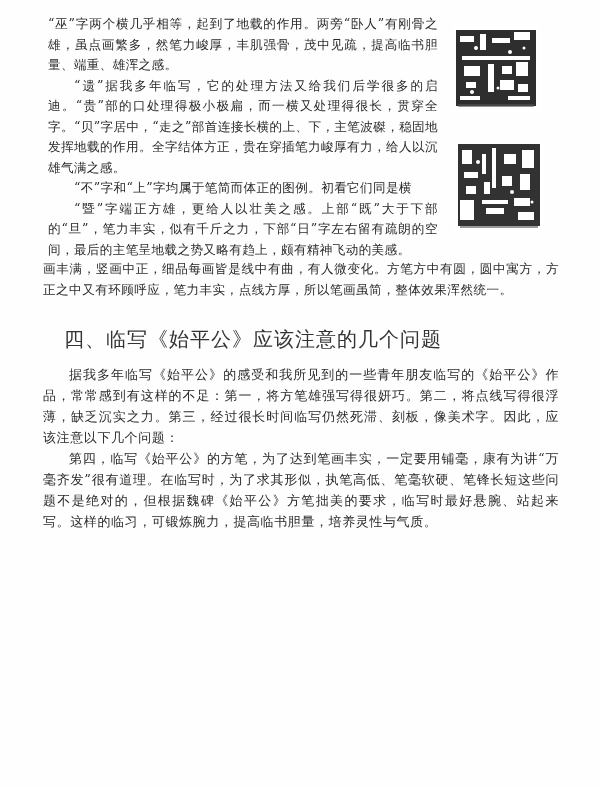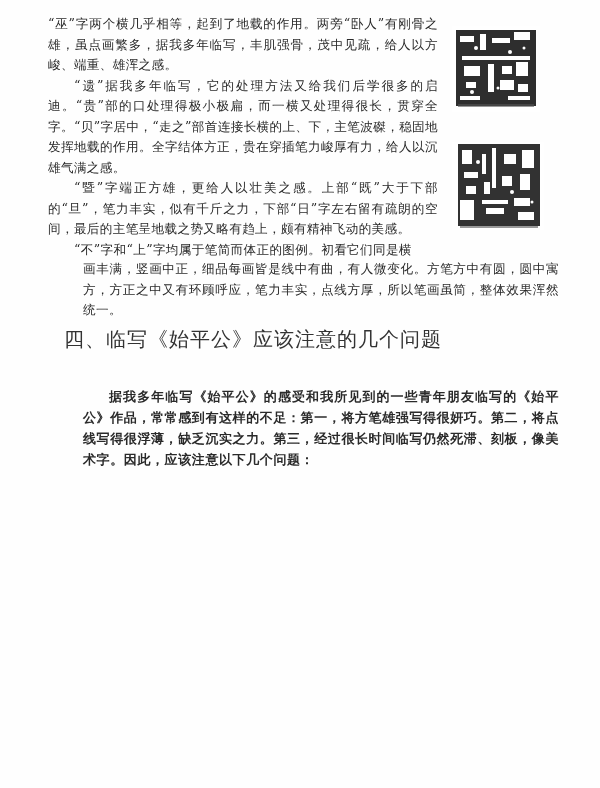--- a/index.html
+++ b/index.html
@@ -7,38 +7,38 @@
     width: 600px; height: 788px; background: #fefefe; position: relative; overflow: hidden;
     font-family: "DejaVu Serif", "Liberation Serif", serif; color: #2a2a2a;
   }
   .top-block { position: absolute; left: 48px; top: 14px; width: 390px; }
   .p {
     font-size: 12.6px; line-height: 20.5px; margin: 0; text-align: justify;
     letter-spacing: 0.35px;
   }
   .indent { text-indent: 26px; }
   .full { position: absolute; left: 43px; width: 516px; }
-  .full .p { font-size: 13px; line-height: 21px; letter-spacing: 0.6px; margin-left: 40px; }
+  .full .p { font-size: 13px; line-height: 21px; letter-spacing: 0.6px; }
   .heading {
     position: absolute; left: 0; width: 506px; top: 326px; text-align: center;
     font-size: 20px; letter-spacing: 1px; color: #333; margin: 0; font-weight: normal;
   }
   .rubbing {
     position: absolute; background: #fff; overflow: hidden;
   }
   .rubbing svg { display: block; }
 </style>
 </head>
 <body>
 
 <div class="top-block">
-  <p class="p">“巫”字两个横几乎相等，起到了地载的作用。两旁“卧人”有刚骨之雄，虽点画繁多，据我多年临写，丰肌强骨，茂中见疏，给人以方峻、端重、雄浑之感。</p>
+  <p class="p">“巫”字两个横几乎相等，起到了地载的作用。两旁“卧人”有刚骨之雄，虽点画繁多，然笔力峻厚，丰肌强骨，茂中见疏，提高临书胆量、端重、雄浑之感。</p>
   <p class="p indent">“遗”据我多年临写，它的处理方法又给我们后学很多的启迪。“贵”部的口处理得极小极扁，而一横又处理得很长，贯穿全字。“贝”字居中，“走之”部首连接长横的上、下，主笔波磔，稳固地发挥地载的作用。全字结体方正，贵在穿插笔力峻厚有力，给人以沉雄气满之感。</p>
+  <p class="p indent">“不”字和“上”字均属于笔简而体正的图例。初看它们同是横</p>
   <p class="p indent">“暨”字端正方雄，更给人以壮美之感。上部“既”大于下部的“旦”，笔力丰实，似有千斤之力，下部“日”字左右留有疏朗的空间，最后的主笔呈地载之势又略有趋上，颇有精神飞动的美感。</p>
-  <p class="p indent">“不”字和“上”字均属于笔简而体正的图例。初看它们同是横</p>
 </div>
 
 <div class="full" style="top:259px;">
   <p class="p" style="font-size:12.6px;line-height:20.5px;letter-spacing:0.45px;">画丰满，竖画中正，细品每画皆是线中有曲，有人微变化。方笔方中有圆，圆中寓方，方正之中又有环顾呼应，笔力丰实，点线方厚，所以笔画虽简，整体效果浑然统一。</p>
 </div>
 
 <div class="rubbing" style="left:452px;top:26px;width:88px;height:86px;">
   <svg width="88" height="86" viewBox="0 0 88 86">
     <rect x="0" y="0" width="88" height="86" fill="#fff"></rect>
     <rect x="4" y="4" width="80" height="76" fill="#1c1c1c" opacity="0.92"></rect>
@@ -90,15 +90,16 @@
       <circle cx="26" cy="20" r="2"></circle>
         <circle cx="60" cy="50" r="2"></circle>
         <circle cx="80" cy="60" r="1.5"></circle>
     </g>
     <rect x="8" y="84" width="78" height="2" fill="#555" opacity="0.6"></rect>
   </svg>
 </div>
 
 <h2 class="heading">四、临写《始平公》应该注意的几个问题</h2>
 
-<div class="full" style="top:386px;font-weight:bold;">
+<div class="full" style="top:364px;">
   <p class="p indent">据我多年临写《始平公》的感受和我所见到的一些青年朋友临写的《始平公》作品，常常感到有这样的不足：第一，将方笔雄强写得很妍巧。第二，将点线写得很浮薄，缺乏沉实之力。第三，经过很长时间临写仍然死滞、刻板，像美术字。因此，应该注意以下几个问题：</p>
+  <p class="p indent">第四，临写《始平公》的方笔，为了达到笔画丰实，一定要用铺毫，康有为讲“万毫齐发”很有道理。在临写时，为了求其形似，执笔高低、笔毫软硬、笔锋长短这些问题不是绝对的，但根据魏碑《始平公》方笔拙美的要求，临写时最好悬腕、站起来写。这样的临习，可锻炼腕力，提高临书胆量，培养灵性与气质。</p>
 </div>
 
 </body></html>

